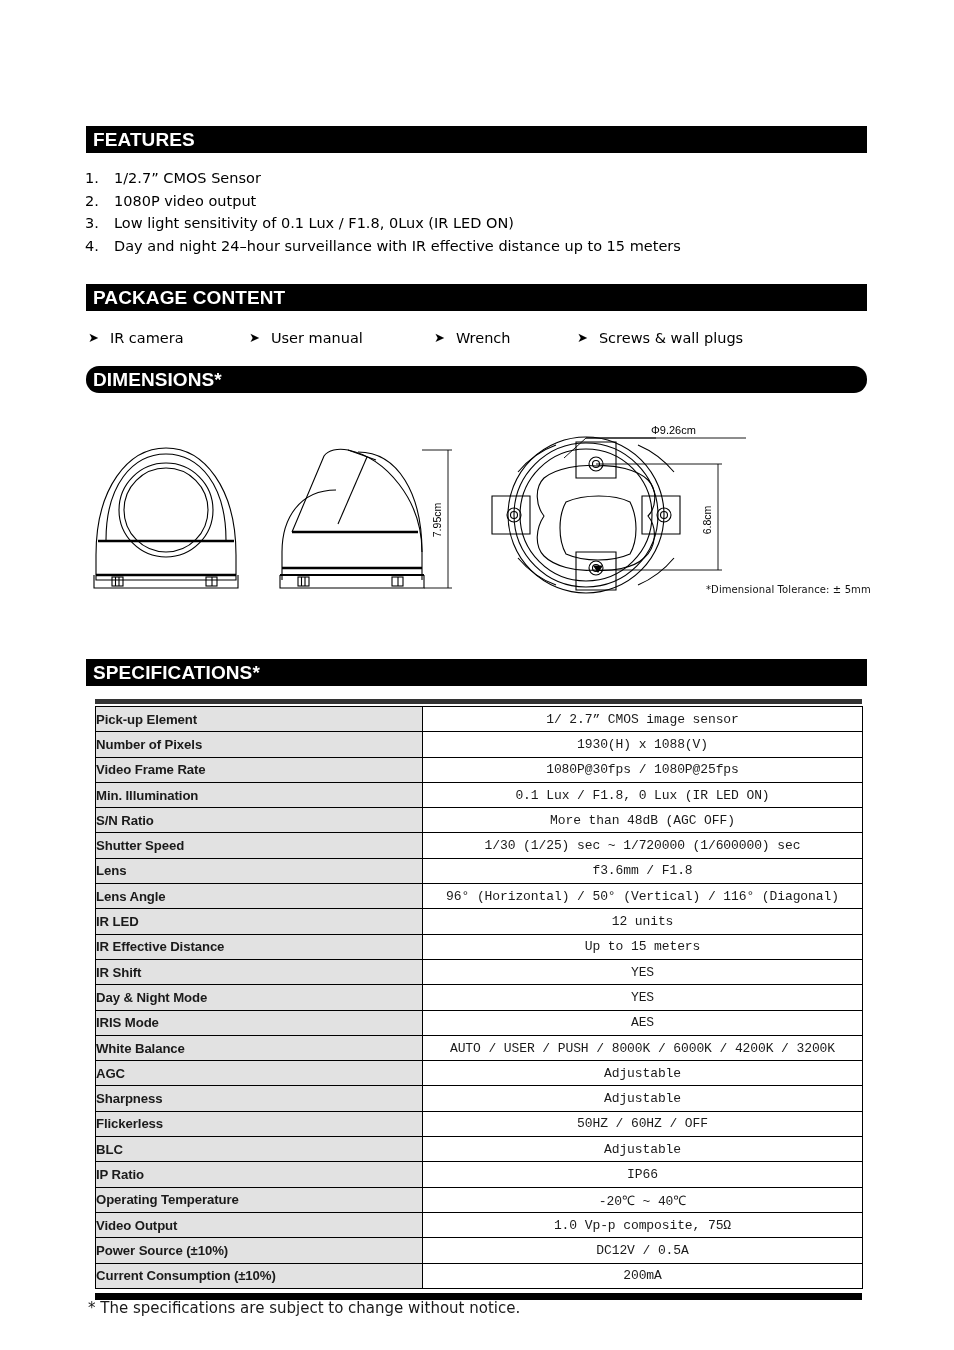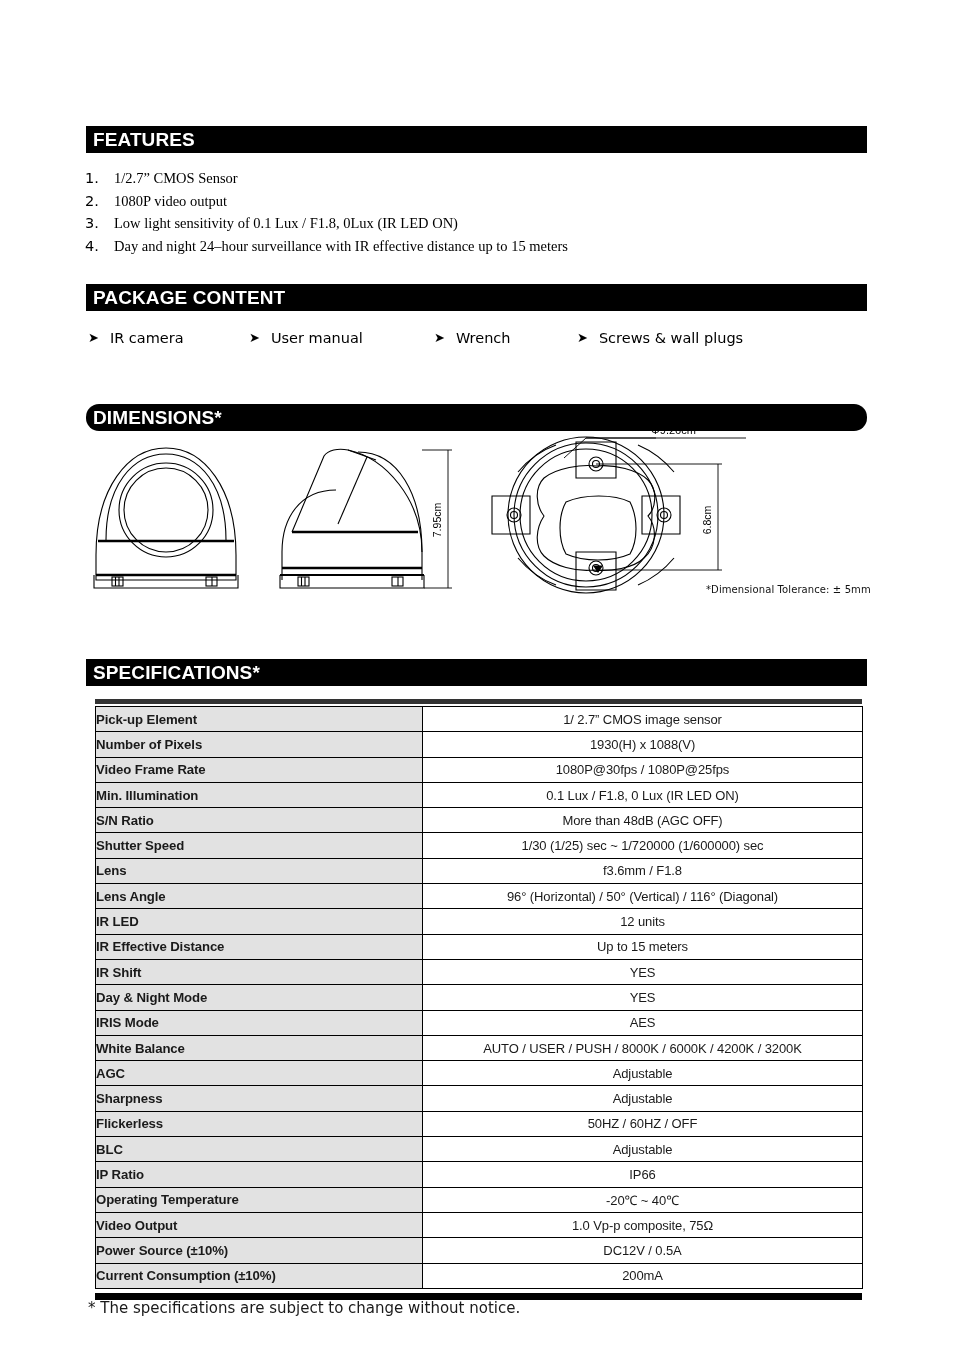--- a/index.html
+++ b/index.html
@@ -59,21 +59,21 @@
     line-height: 22.6px;
     color: #000000;
   }
   .feature-num {
     width: 32px;
     text-align: left;
     padding-left: 3px;
     box-sizing: border-box;
     flex: 0 0 32px;
   }
-  .feature-text { flex: 1 1 auto; font-family: Liberation Serif, serif; }
+  .feature-text { flex: 1 1 auto; }
 
   
   .package-row {
     position: absolute;
     left: 88px;
     top: 330px;
     width: 780px;
     display: flex;
     align-items: baseline;
     font-size: 14.5px;
@@ -146,21 +146,21 @@
     font-family: "Liberation Sans", sans-serif;
     font-weight: bold;
     font-size: 13.2px;
     color: #1a1a1a;
     padding-left: 10px;
     letter-spacing: -0.1px;
   }
   td.spec-value {
     width: 440px;
     background: #ffffff;
-    font-family: Liberation Sans, sans-serif;
+    font-family: Liberation Mono, monospace;
     font-size: 13px;
     color: #1a1a1a;
     text-align: center;
     letter-spacing: -0.1px;
   }
   .tbl-bottom-bar {
     height: 7px;
     background: #000000;
     margin-top: 4px;
   }
@@ -221,21 +221,21 @@
     <div class="pkg-item pkg-i2">
       <span class="arrow">➤</span>
       <span>Wrench</span>
     </div>
     <div class="pkg-item pkg-i3">
       <span class="arrow">➤</span>
       <span>Screws &amp; wall plugs</span>
     </div>
   </div>
 
-  <div class="section-bar" style="top:404px;border-radius:13px;">
+  <div class="section-bar" style="top:366px;border-radius:13px;">
     <span class="bar-title">DIMENSIONS*</span>
   </div>
 
   <div class="dim-area">
     <svg width="790" height="195" viewBox="0 0 790 195">
       <g fill="none" stroke="#000000" stroke-width="1.1">
 
         <g>
 
           <path d="M 10 160 L 10 135 C 10 68 42 28 80 28 C 118 28 150 68 150 135 L 150 160 Z"></path>

